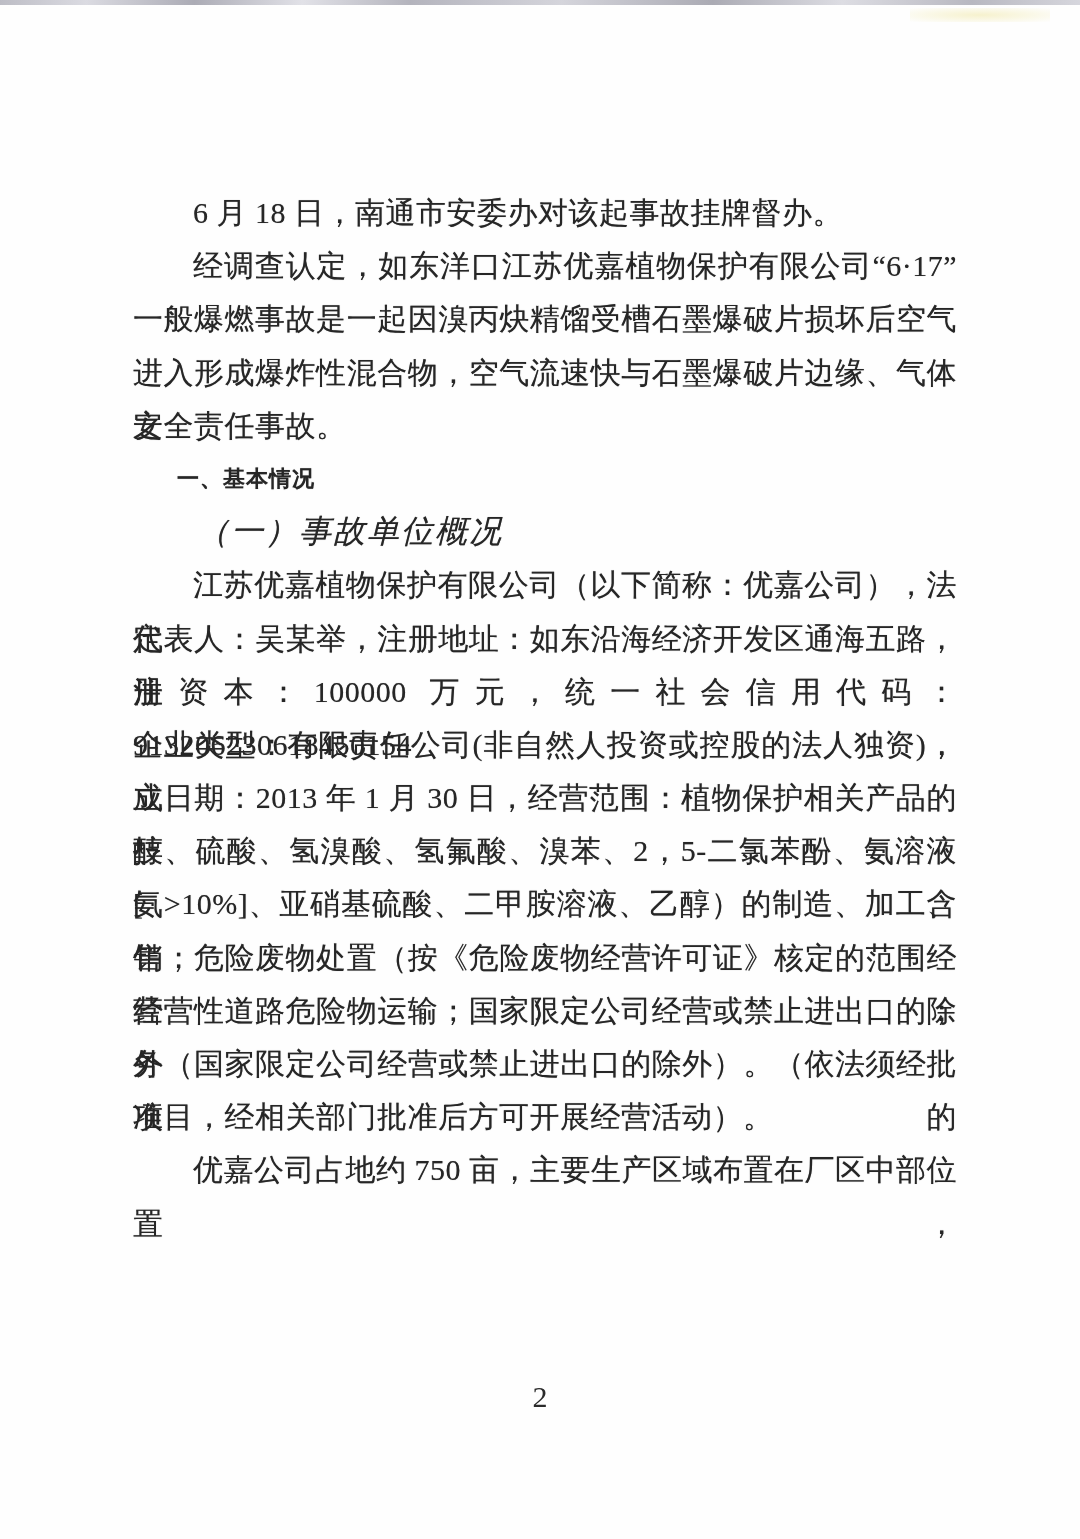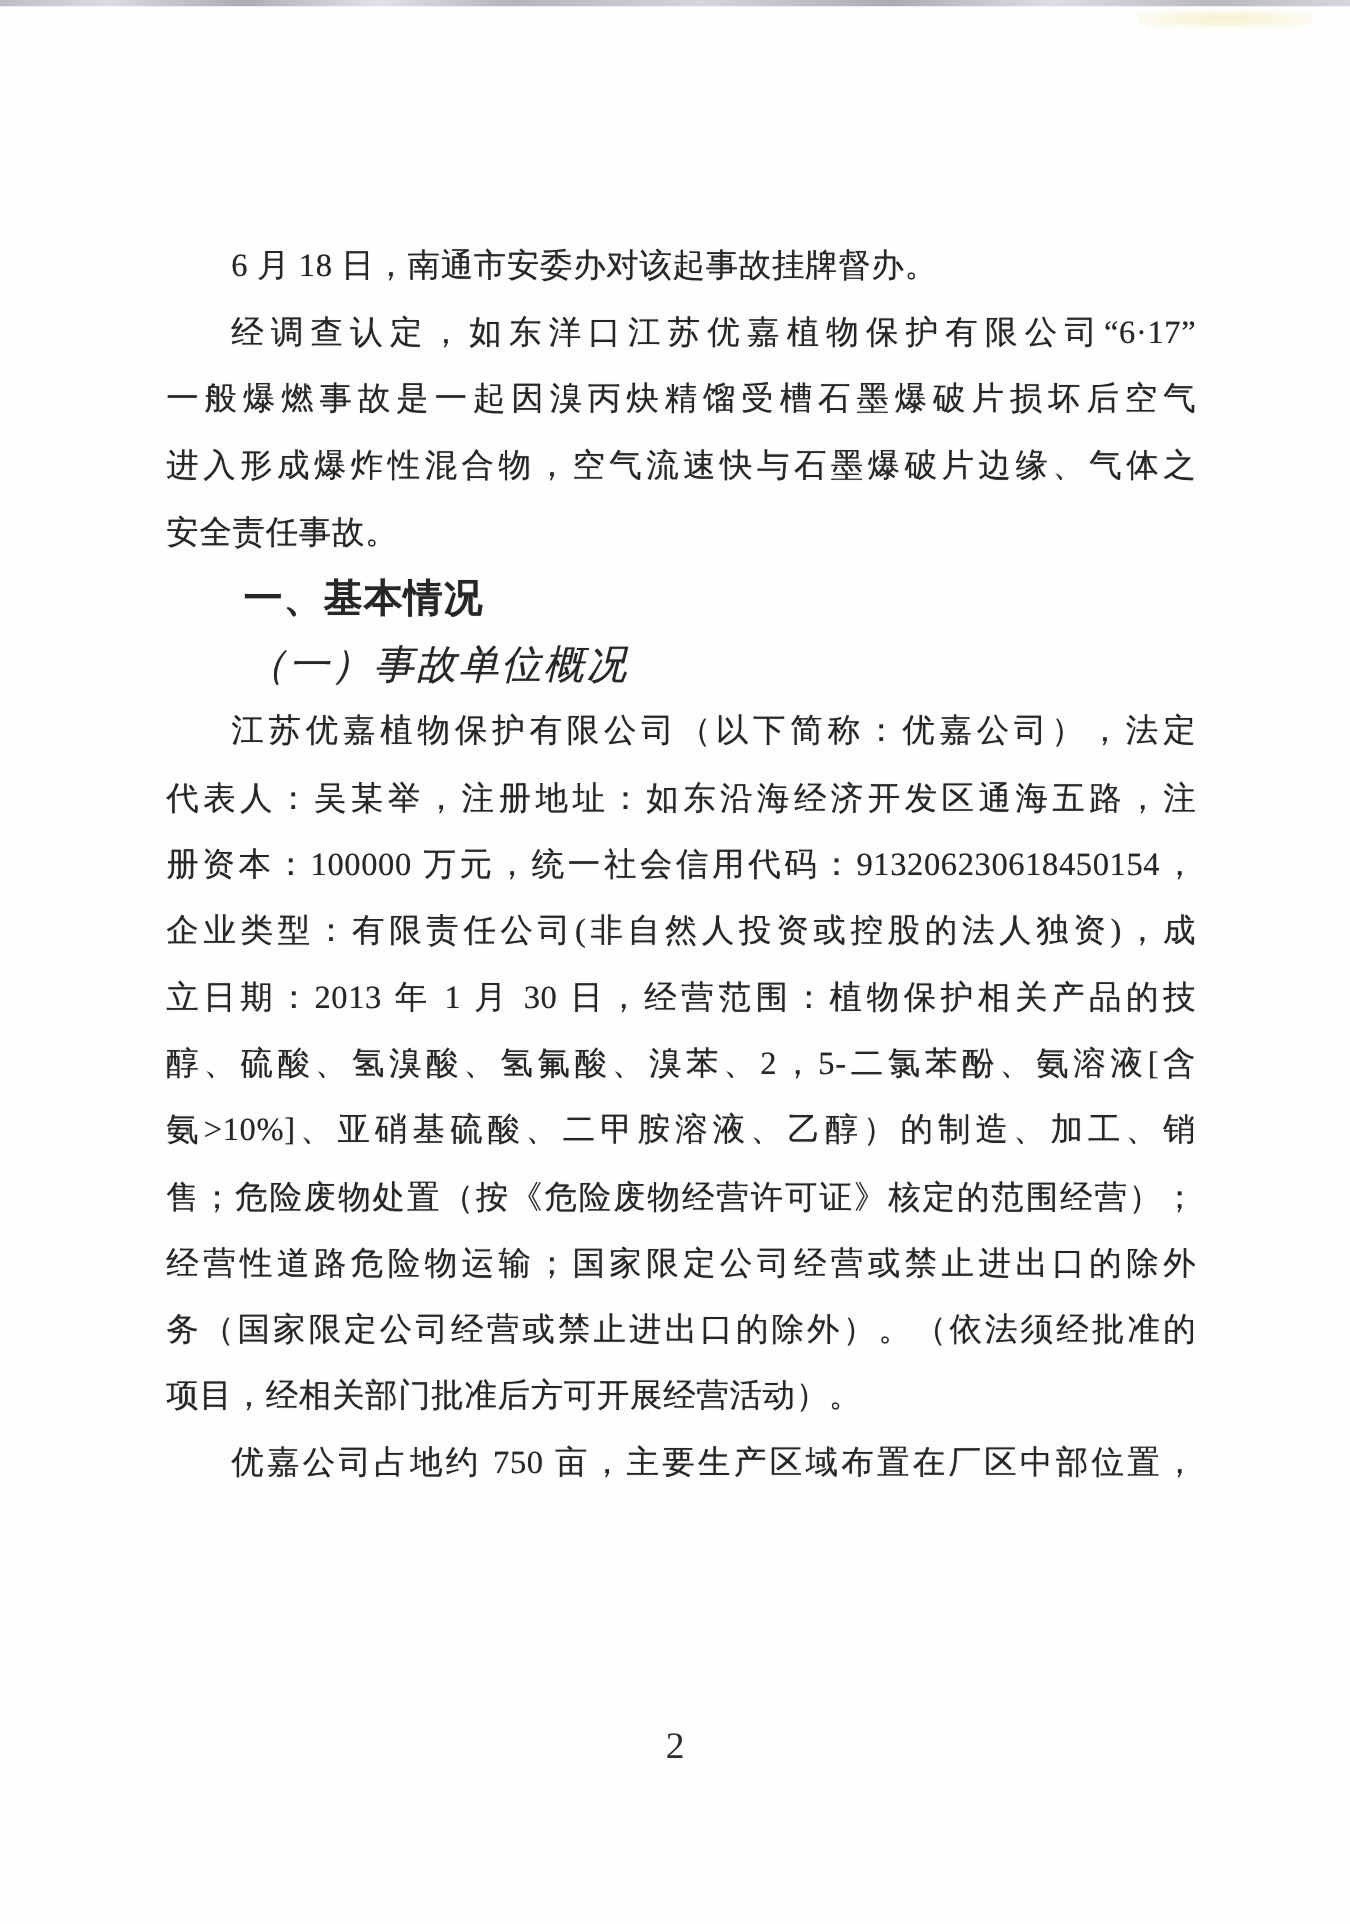--- a/index.html
+++ b/index.html
@@ -36,37 +36,37 @@
   }
   .body-text {
     position: absolute;
     top: 186px;
     left: 133px;
     width: 824px;
   }
   .line {
     height: 53.2px;
     line-height: 53.2px;
-    font-size: 26px;
+    font-size: 30px;
     letter-spacing: 0.5px;
     white-space: nowrap;
     text-shadow: 0 0 0.7px rgba(30,30,30,0.55);
   }
   .line.fill {
     white-space: normal;
     text-align: justify;
     text-align-last: justify;
   }
   .line.indent {
     text-indent: 2em;
   }
   .line.h1 {
     font-family: "Liberation Sans", "DejaVu Sans", sans-serif;
     font-weight: bold;
-    font-size: 31px;
+    font-size: 22px;
     letter-spacing: 1px;
   }
   .line.h2 {
     font-style: italic;
     font-size: 32px;
     letter-spacing: 2px;
   }
   .footer {
     position: absolute;
     top: 1372px;

